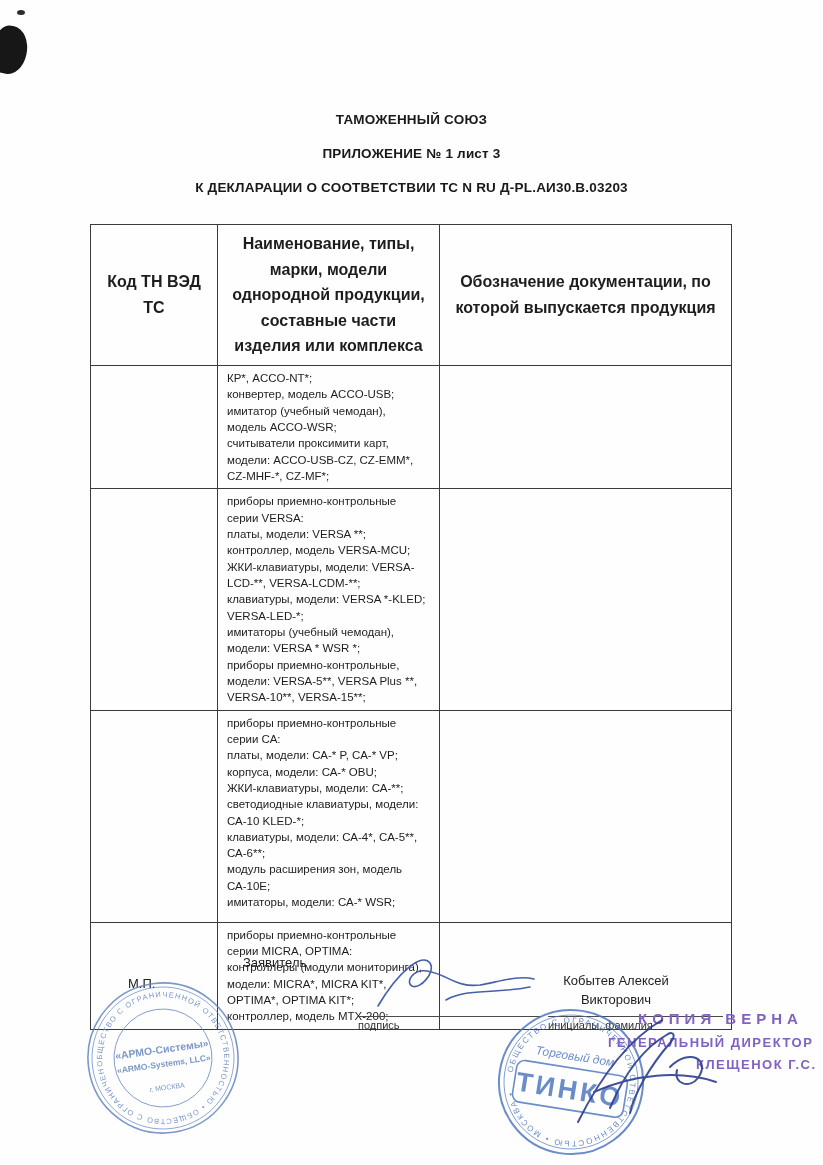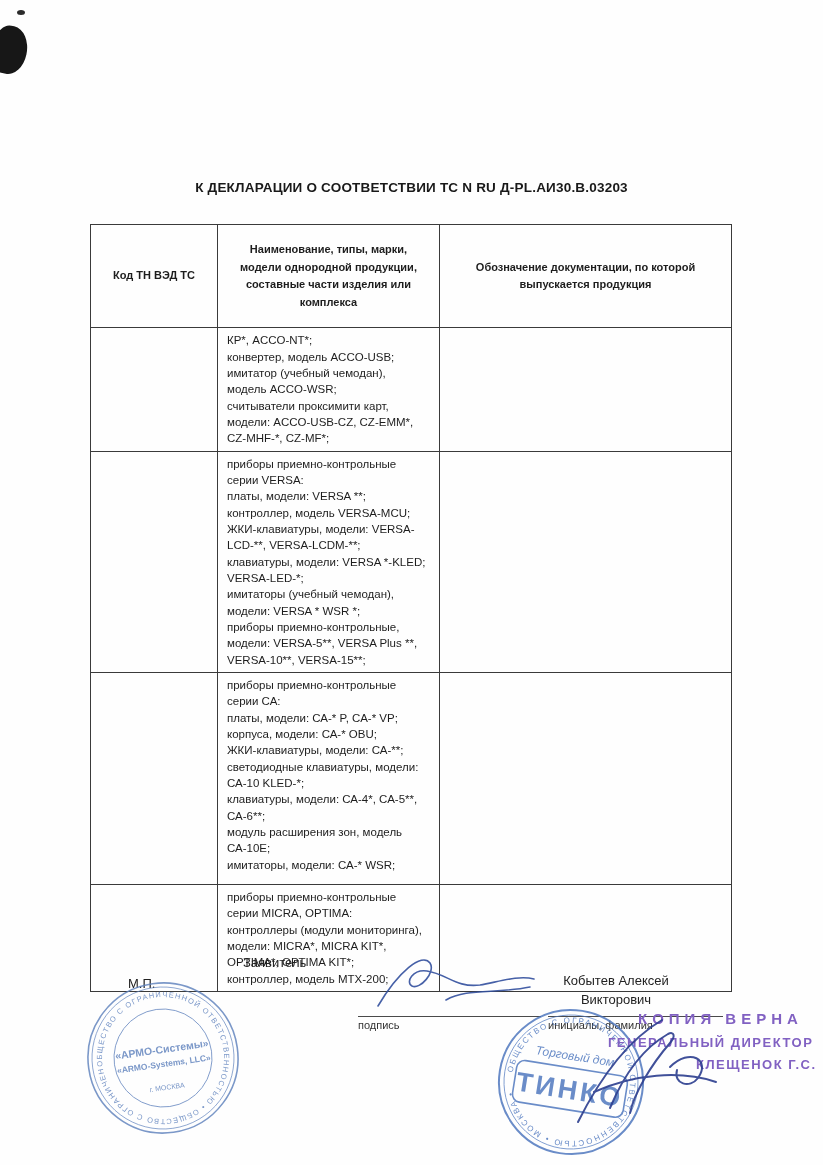--- a/index.html
+++ b/index.html
@@ -9,21 +9,21 @@
   .scan-blob{position:absolute;left:-7px;top:26px;width:34px;height:48px;background:#171717;transform:rotate(12deg);border-radius:45% 60% 55% 40%;}
   .scan-dot{position:absolute;left:17px;top:10px;width:8px;height:5px;background:#2b2b2b;border-radius:50%;}
 
   .title{position:absolute;left:0;width:100%;text-align:center;font-weight:bold;font-size:13.5px;color:#191919;letter-spacing:.2px;}
   .t1{top:112px;}
   .t2{top:146px;}
   .t3{top:180px;}
 
   table.doc{position:absolute;left:90px;top:224px;width:641px;border-collapse:collapse;table-layout:fixed;}
   table.doc th,table.doc td{border:1px solid #3a3a3a;color:#1d1d1d;}
-  table.doc th{font-size:11px;font-weight:bold;text-align:center;vertical-align:middle;padding:16px 12px;line-height:1.6;}
+  table.doc th{font-size:16px;font-weight:bold;text-align:center;vertical-align:middle;padding:6px 12px;line-height:1.6;}
   table.doc thead tr{height:96px;}
   table.doc td{font-size:11.5px;vertical-align:top;padding:4px 12px 4px 9px;line-height:1.42;}
   td.products{white-space:pre-wrap;}
   tbody tr:nth-child(1){height:113px;}
   tbody tr:nth-child(2){height:210px;}
   tbody tr:nth-child(3){height:212px;}
   tbody tr:nth-child(4){height:93px;}
 
   .footer-text{position:absolute;font-size:13px;color:#222;text-align:center;}
   .mp{left:128px;top:976px;}
@@ -48,20 +48,22 @@
   .cm3{font-size:13px;letter-spacing:1.5px;margin-top:7px;margin-left:90px;}
 </style>
 </head>
 <body>
 
 <div class="page">
 
   <div class="scan-blob"></div>
   <div class="scan-dot"></div>
 
+  <div class="title t1">ТАМОЖЕННЫЙ СОЮЗ</div>
+  <div class="title t2">ПРИЛОЖЕНИЕ № 1 лист 3</div>
   <div class="title t3">К ДЕКЛАРАЦИИ О СООТВЕТСТВИИ ТС N RU Д-PL.АИ30.В.03203</div>
 
   <table class="doc">
     <colgroup>
       <col style="width:127px">
         <col style="width:222px">
         <col style="width:292px">
     </colgroup>
     <thead>
       <tr>

